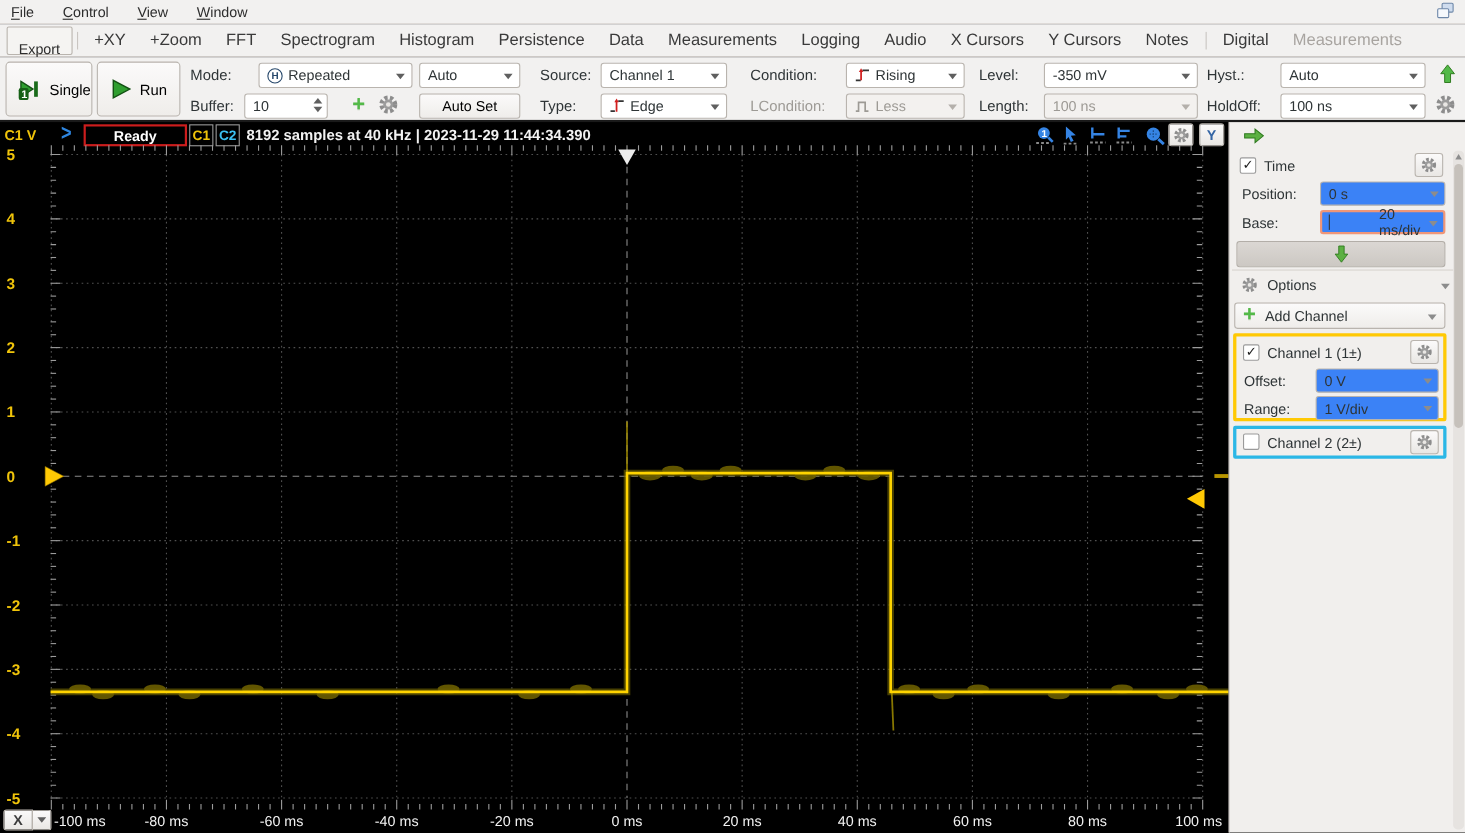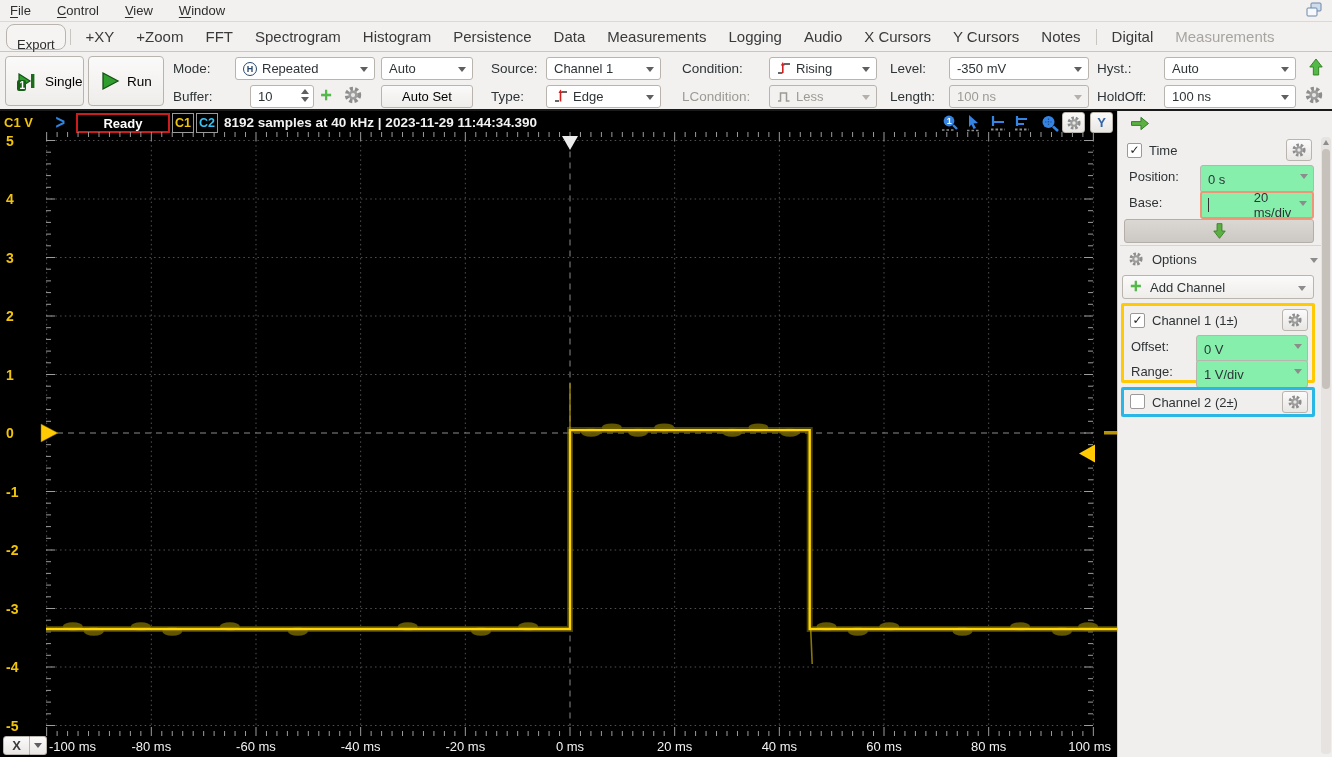--- a/index.html
+++ b/index.html
@@ -9,21 +9,21 @@
 
   
   #menubar { position:absolute; left:0; top:0; width:1332px; height:22px;
     background:#f2f1f0; border-bottom:1px solid #dcd8d4; display:flex; align-items:center; padding-left:10px; gap:26px; }
   .mitem { font-size:13px; color:#2d2d2d; cursor:default; }
   .mitem u { text-underline-offset:2px; }
   #win-icon { position:absolute; right:8px; top:1px; }
 
   #tabbar { position:absolute; left:0; top:22px; width:1332px; height:30px;
     background:#f2f1f0; border-bottom:1px solid #c9c5c1; display:flex; align-items:center; padding-left:6px; }
-  .export-btn { height:22px; padding:12px 10px; background:#f5f4f2; border:1px solid #b9b4ae; border-radius:8px;
+  .export-btn { height:22px; padding:12px 10px; background:#f5f4f2; border:1px solid #b9b4ae; border-radius:2px;
     font-size:13px; color:#2d2d2d; }
   .tab-item { padding:0 11px; font-size:15px; color:#3a3a3a; white-space:nowrap; }
   .tab-sep { width:1px; height:16px; background:#c9c5c1; margin:0 4px; }
   .tab-item.disabled { color:#a8a4a0; }
 
   
   #toolbar { position:absolute; left:0; top:52px; width:1332px; height:59px; background:#f2f1f0; border-bottom:2px solid #1a1a1a; }
   .bigbtn { position:absolute; top:4px; height:50px; background:linear-gradient(#fbfafa,#efedea);
     border:1px solid #b9b4ae; border-radius:4px; display:flex; align-items:center; gap:6px; padding:0 10px; font-size:13.5px; }
   .lbl { position:absolute; height:23px; line-height:23px; font-size:13.5px; color:#2e3436; }
@@ -68,21 +68,21 @@
     border-radius:3px 0 0 3px; font-weight:bold; font-size:13px; color:#3b3b3b; display:flex; align-items:center; justify-content:center; }
   .xbtn-arr { width:17px; height:19px; background:linear-gradient(#fbfafa,#e9e7e4); border:1px solid #b9b4ae; border-left:none;
     border-radius:0 3px 3px 0; display:flex; align-items:center; justify-content:center; }
   .xbtn-arr i { width:0; height:0; border-left:4px solid transparent; border-right:4px solid transparent; border-top:5px solid #5f5f5f; }
 
   
   #panel { position:absolute; left:1117px; top:111px; width:215px; height:646px; background:#f1efed; border-left:1px solid #cfcbc7; }
   .p-gbtn { position:absolute; width:26px; height:22px; background:linear-gradient(#fbfafa,#e9e7e4);
     border:1px solid #b9b4ae; border-radius:3px; display:flex; align-items:center; justify-content:center; }
   .p-lbl { position:absolute; font-size:13px; color:#2e3436; }
-  .p-dd { position:absolute; height:28px; background:#86efac; border:1px solid #b9b4ae; border-radius:3px;
+  .p-dd { position:absolute; height:22px; background:#3b82f6; border:1px solid #b9b4ae; border-radius:3px;
     display:flex; align-items:center; padding:0 18px 0 7px; font-size:13px; }
   .p-dd .arr { position:absolute; right:5px; top:8px; width:0; height:0;
     border-left:4px solid transparent; border-right:4px solid transparent; border-top:5px solid #8c8c8c; }
   .p-dd.focus { border:2px solid #ef9678; padding-left:6px;gap:44px; }
   .caret { width:1px; height:14px; background:#333; margin-right:1px; }
   .cbx { position:absolute; width:15px; height:15px; background:#fff; border:1px solid #9a9a9a; border-radius:2px;
     font-size:12px; line-height:13px; text-align:center; color:#222; font-weight:bold; }
   .collapse-btn { position:absolute; background:linear-gradient(#dbd7d3,#ccc8c3); border:1px solid #b3aea8; border-radius:3px;
     display:flex; align-items:center; justify-content:center; }
   .chan-box { position:absolute; left:3px; width:194px; border-radius:2px; }
@@ -162,21 +162,21 @@
       <span class="ni" style="width:14px;height:14px;border:1.5px solid #27486b;border-radius:50%;font-size:9px;font-weight:bold;color:#27486b;align-items:center;justify-content:center;">H</span>
       <span>Repeated</span>
       <span class="arr"></span>
     </div>
     <div class="dd r1" style="left:381px;width:92px;">
       <span>Auto</span>
       <span class="arr"></span>
     </div>
 
     <span class="lbl lr2" style="left:173px;">Buffer:</span>
-    <div class="spin r2" style="left:250px;width:64px;">
+    <div class="spin r2" style="left:222px;width:76px;">
       <span>10</span>
       <span class="updown">
           <i class="u"></i>
           <i class="d"></i>
         </span>
     </div>
     <span class="icon16 r2 plus" style="left:316px;">+</span>
     <span class="icon16 r2" style="left:343px;">
         <svg viewBox="0 0 16 16" width="100%" height="100%">
           <circle cx="8" cy="8" r="5" fill="none" stroke="#8d8d8d" stroke-width="3.1" stroke-dasharray="2.4 1.7"></circle>

